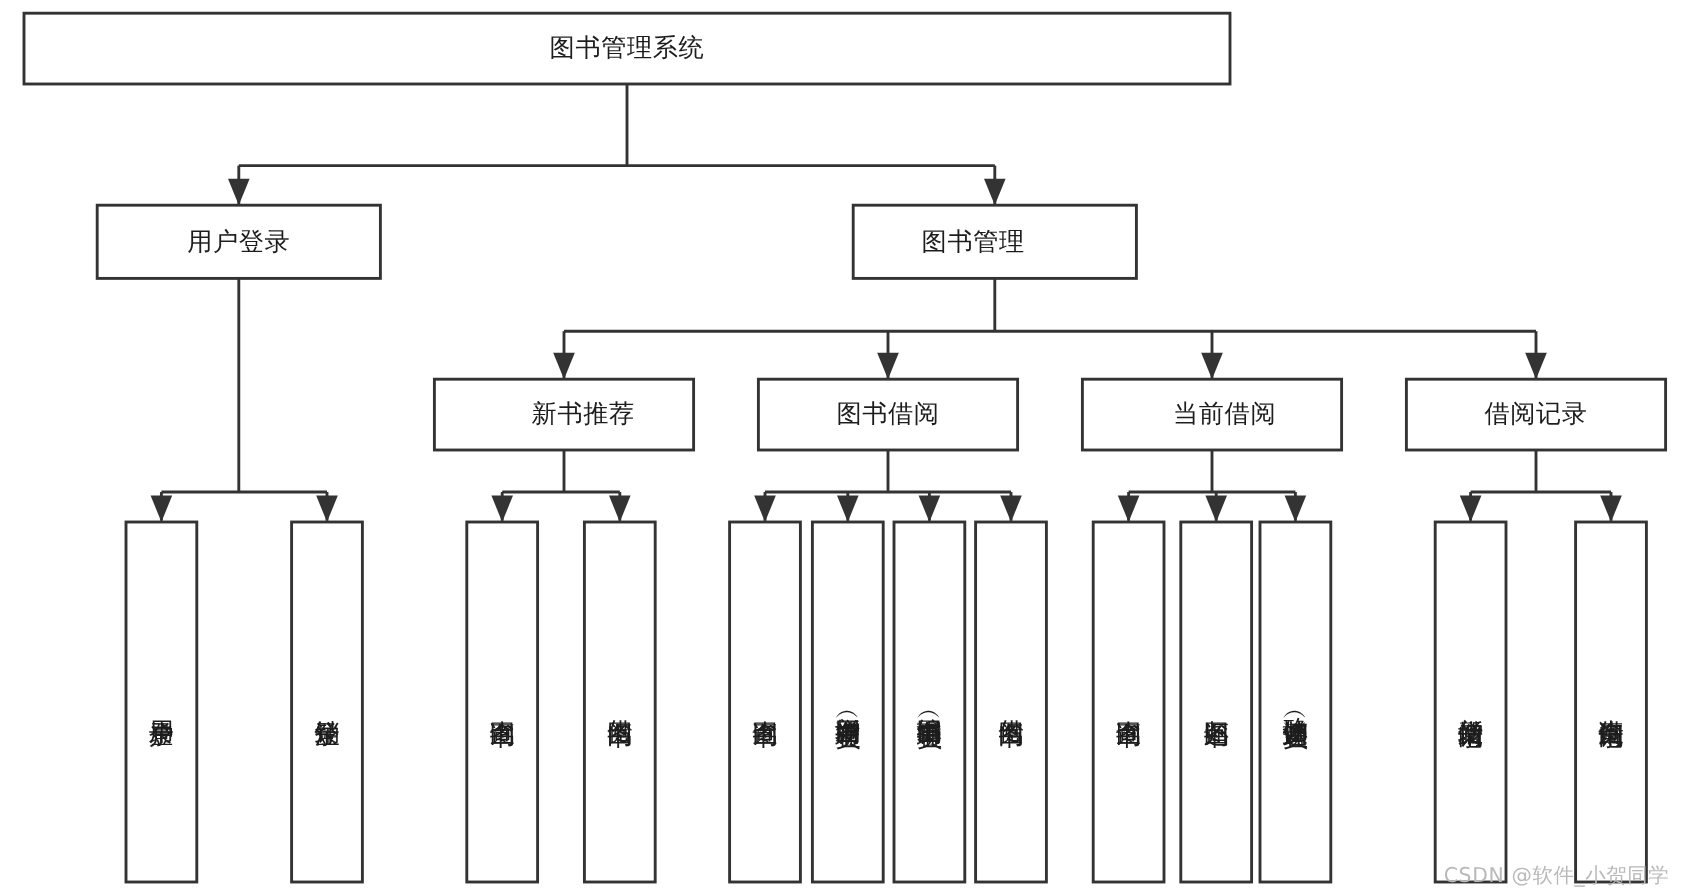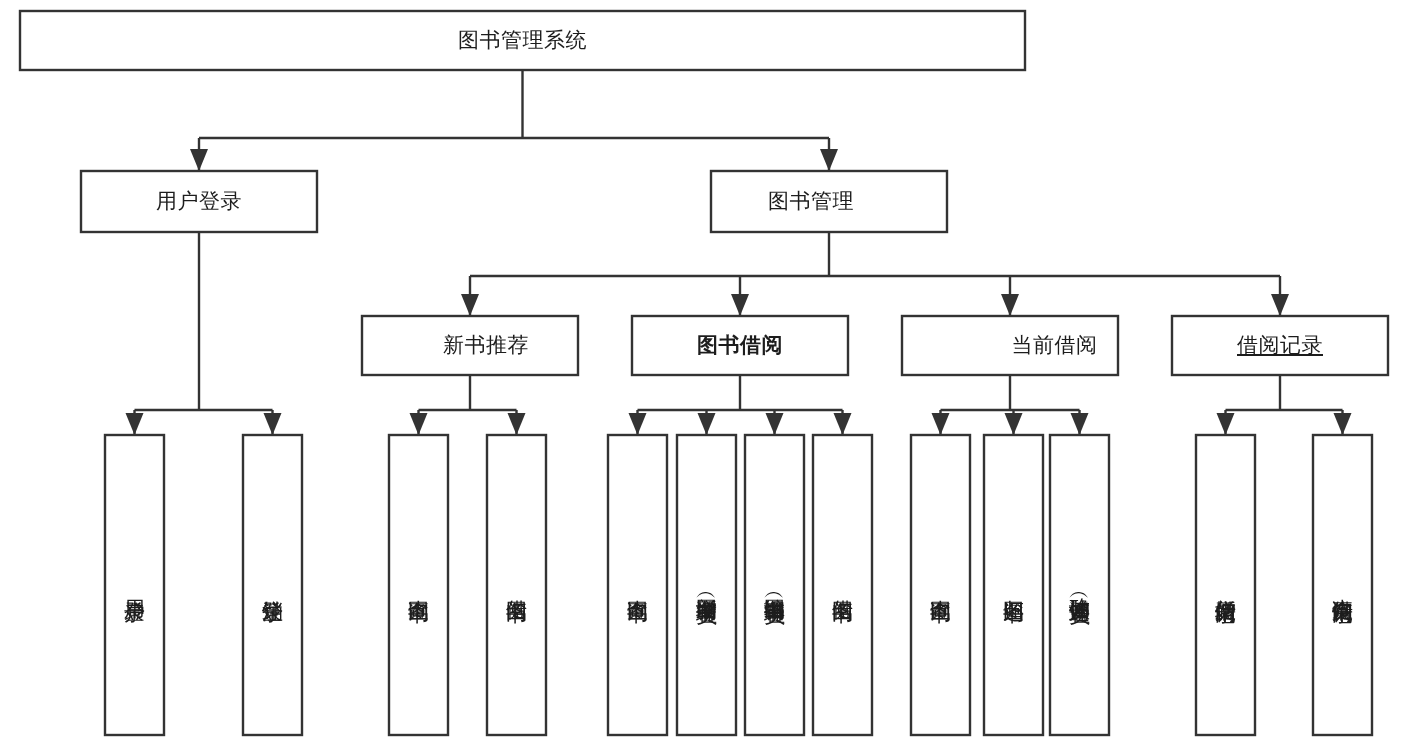--- a/index.html
+++ b/index.html
@@ -154,31 +154,32 @@
         <rect x="1196" y="435" width="59" height="300" class="node-box"></rect>
         <rect x="1313" y="435" width="59" height="300" class="node-box"></rect>
       </g>
   </svg>
 
   <div id="labels">
       <div class="node-label horiz" style="left: 20px; top: 11px; width: 1005px; height: 59px;">图书管理系统</div>
       <div class="node-label horiz" style="left: 81px; top: 171px; width: 236px; height: 61px;">用户登录</div>
       <div class="node-label horiz" style="left: 711px; top: 171px; width: 200px; height: 61px;">图书管理</div>
       <div class="node-label horiz" style="left: 362px; top: 316px; width: 216px; height: 59px; padding-left: 16px;">新书推荐</div>
-      <div class="node-label horiz" style="left: 632px; top: 316px; width: 216px; height: 59px; font-weight: bold;">图书借阅</div>
-      <div class="node-label horiz" style="left: 936px; top: 316px; width: 237px; height: 59px;">当前借阅</div>
-      <div class="node-label horiz" style="left: 1172px; top: 316px; width: 216px; height: 59px; text-decoration: underline;">借阅记录</div>
+      <div class="node-label horiz" style="left: 632px; top: 316px; width: 216px; height: 59px;">图书借阅</div>
+      <div class="node-label horiz" style="left: 902px; top: 316px; width: 237px; height: 59px;">当前借阅</div>
+      <div class="node-label horiz" style="left: 1172px; top: 316px; width: 216px; height: 59px;">借阅记录</div>
       <div class="node-label vert" style="left: 105px; top: 435px; width: 59px; height: 300px;">用户登录</div>
       <div class="node-label vert" style="left: 243px; top: 435px; width: 59px; height: 300px;">注销登录</div>
       <div class="node-label vert" style="left: 389px; top: 435px; width: 59px; height: 300px;">查询图书</div>
       <div class="node-label vert" style="left: 487px; top: 435px; width: 59px; height: 300px;">借阅图书</div>
       <div class="node-label vert" style="left: 608px; top: 435px; width: 59px; height: 300px;">查询图书</div>
       <div class="node-label vert" style="left: 677px; top: 435px; width: 59px; height: 300px;">新增图书（管理员）</div>
       <div class="node-label vert" style="left: 745px; top: 435px; width: 59px; height: 300px;">编辑图书（管理员）</div>
       <div class="node-label vert" style="left: 813px; top: 435px; width: 59px; height: 300px;">借阅图书</div>
       <div class="node-label vert" style="left: 911px; top: 435px; width: 59px; height: 300px;">查询图书</div>
       <div class="node-label vert" style="left: 984px; top: 435px; width: 59px; height: 300px;">归还图书</div>
       <div class="node-label vert" style="left: 1050px; top: 435px; width: 59px; height: 300px;">确认归还（管理员）</div>
       <div class="node-label vert" style="left: 1196px; top: 435px; width: 59px; height: 300px;">新增借阅记录</div>
       <div class="node-label vert" style="left: 1313px; top: 435px; width: 59px; height: 300px;">查询借阅记录</div>
     </div>
 
+  <div class="watermark">CSDN @软件_小贺同学</div>
 </div>
 
 </body></html>

